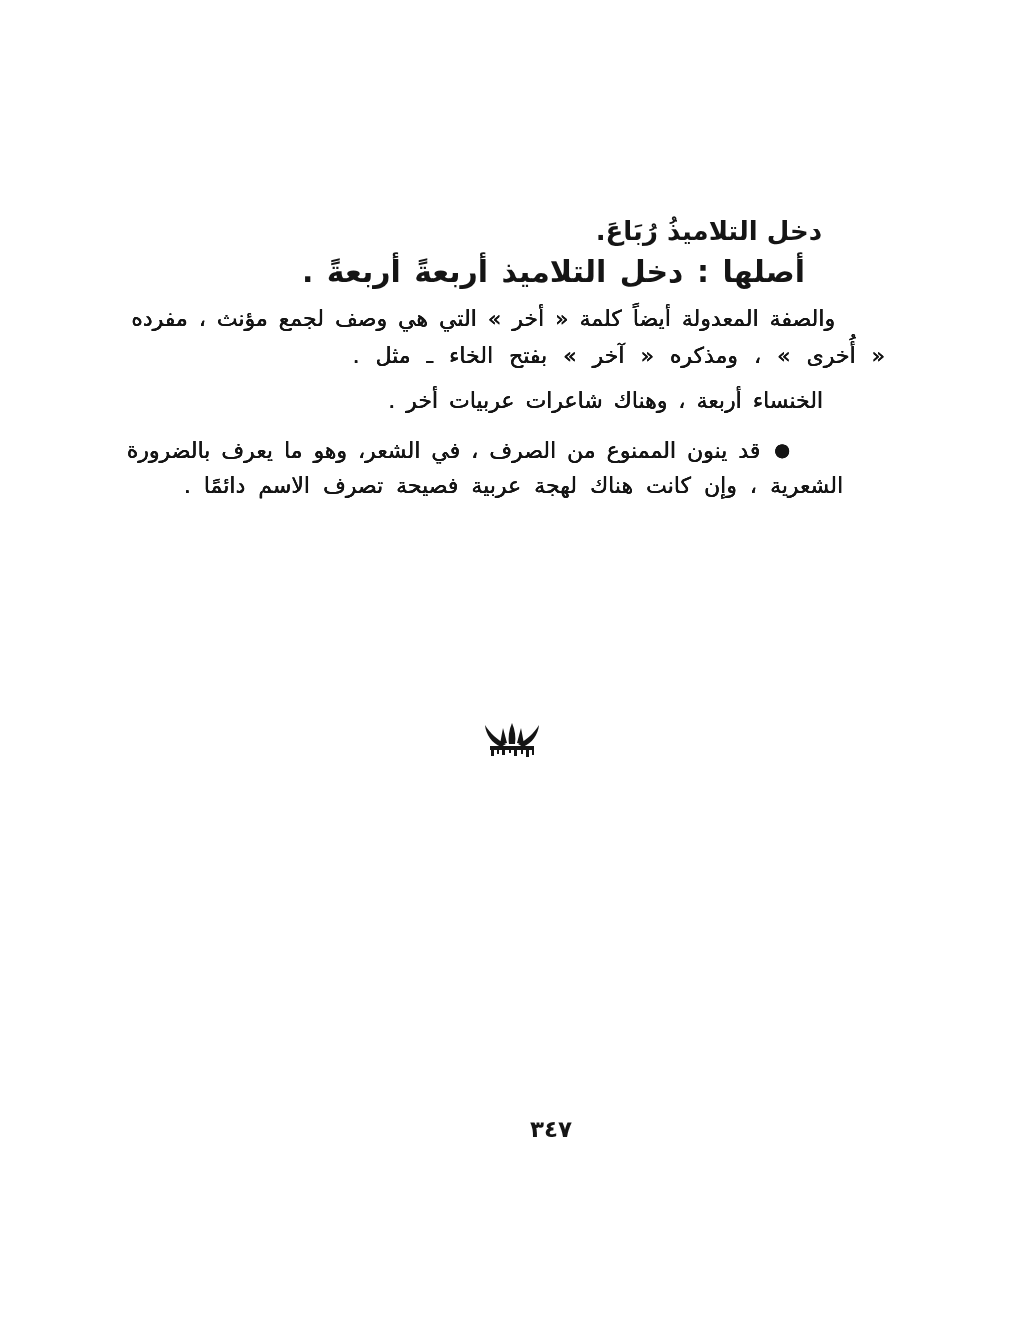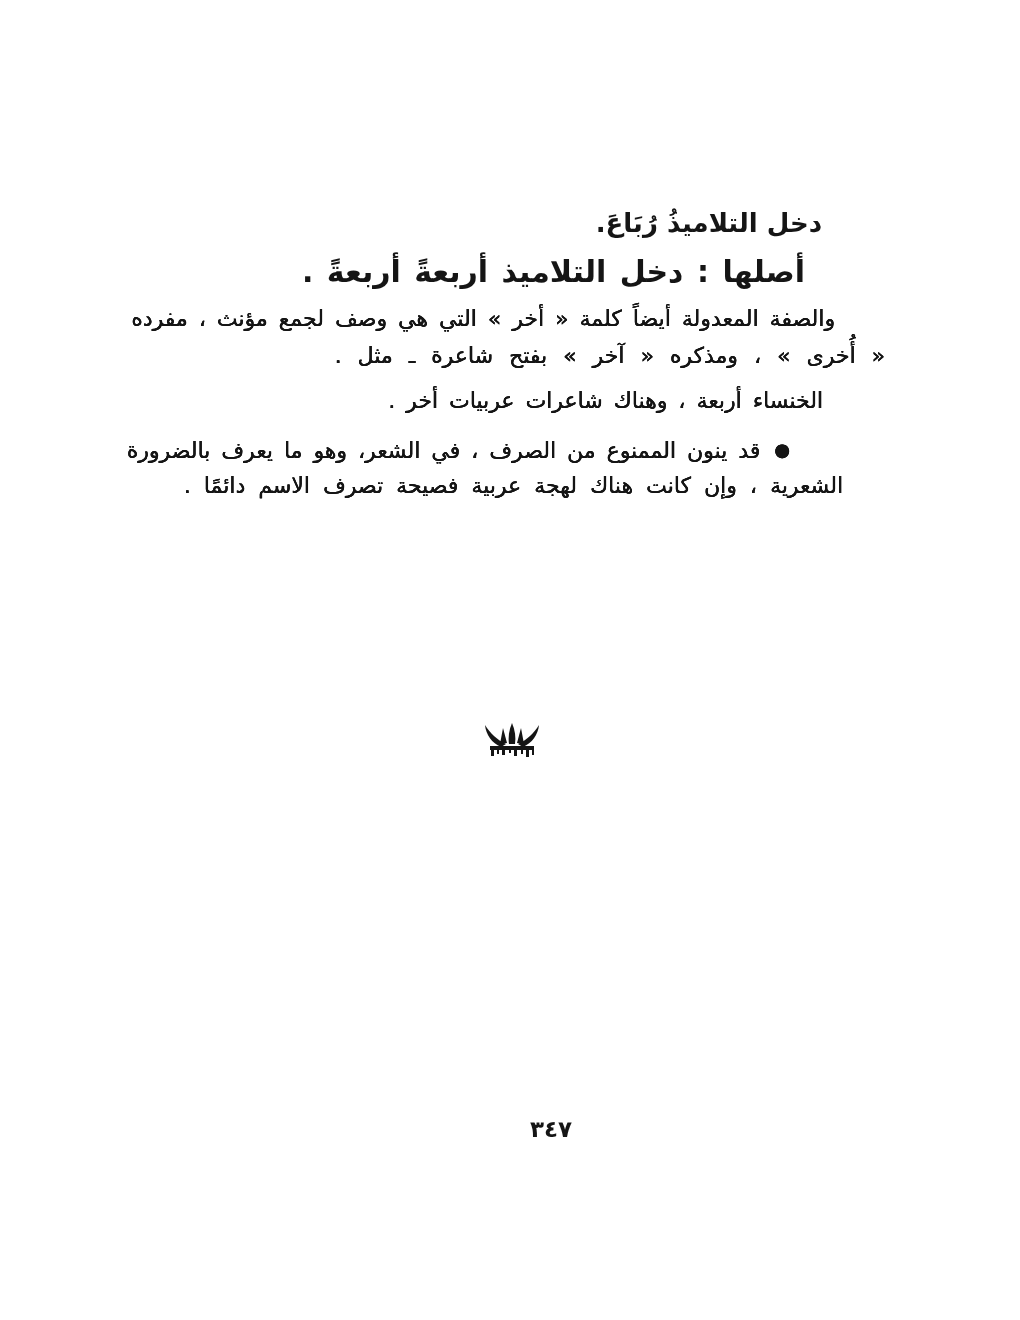--- a/index.html
+++ b/index.html
@@ -22,21 +22,21 @@
     direction: rtl;
     unicode-bidi: embed;
     white-space: nowrap;
     color: #151515;
   }
   .ink {
     text-shadow: 0 0 0.45px #151515, 0.3px 0 0 #151515;
     margin-left: 8px;
   }
   .heading-line {
-    top: 208px;
+    top: 216px;
     right: 198px;
     font-size: 26px;
     font-weight: bold;
     letter-spacing: 0.5px;
     text-align: right;
   }
   .origin-line {
     top: 254px;
     right: 215px;
     font-size: 30px;
@@ -105,21 +105,21 @@
 <div class="page">
 
   <div class="line heading-line">دخل التلاميذُ رُبَاعَ.</div>
 
   <div class="line origin-line">
     <span>أصلها</span><span> : دخل التلاميذ أربعةً أربعةً .</span>
   </div>
 
   <div class="line para-line1 ink">والصفة المعدولة أيضاً كلمة « أخر » التي هي وصف لجمع مؤنث ، مفرده</div>
 
-  <div class="line para-line2 ink">« أُخرى » ، ومذكره « آخر » بفتح شاعرة ـ مثل .</div>
+  <div class="line para-line2 ink">« أُخرى » ، ومذكره « آخر » بفتح الخاء ـ مثل .</div>
 
   <div class="line example-line ink">الخنساء أربعة ، وهناك شاعرات عربيات أخر .</div>
 
   <div class="line note-line2 ink">الشعرية ، وإن كانت هناك لهجة عربية فصيحة تصرف الاسم دائمًا .</div>
 
   <div class="line note-line1 ink">
     <span class="bullet">●</span><span>قد ينون الممنوع من الصرف ، في الشعر، وهو ما يعرف بالضرورة</span>
   </div>
 
   <svg class="ornament" viewBox="0 0 58 40" xmlns="http://www.w3.org/2000/svg">

